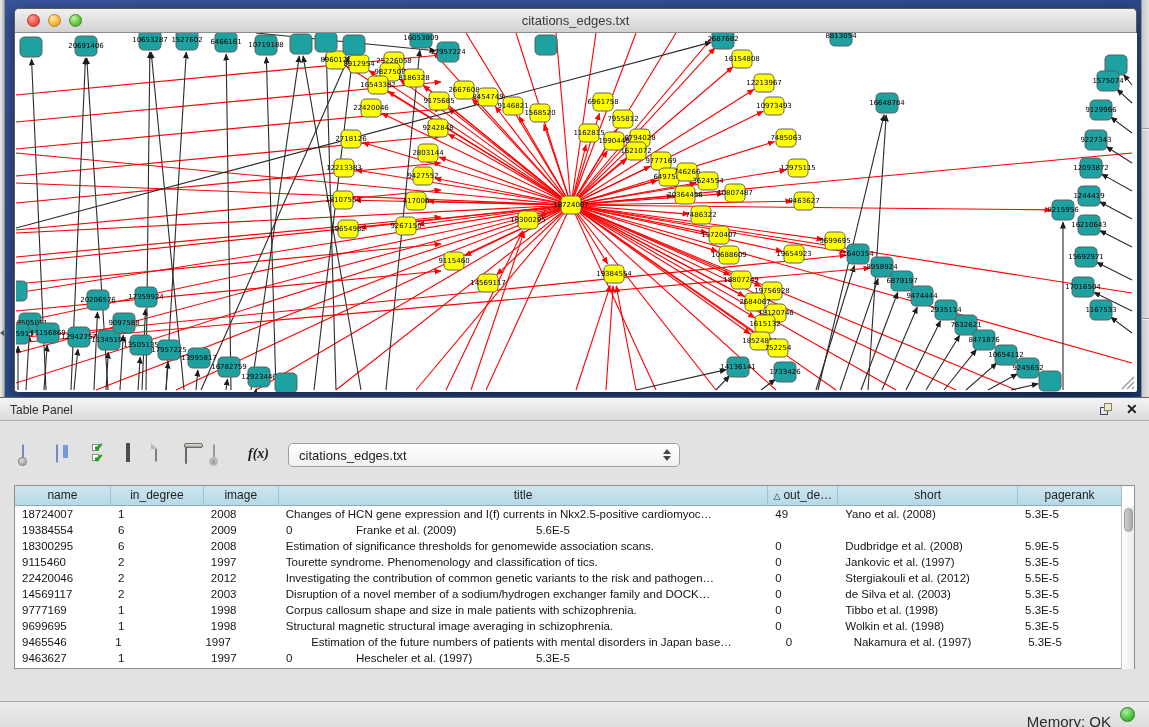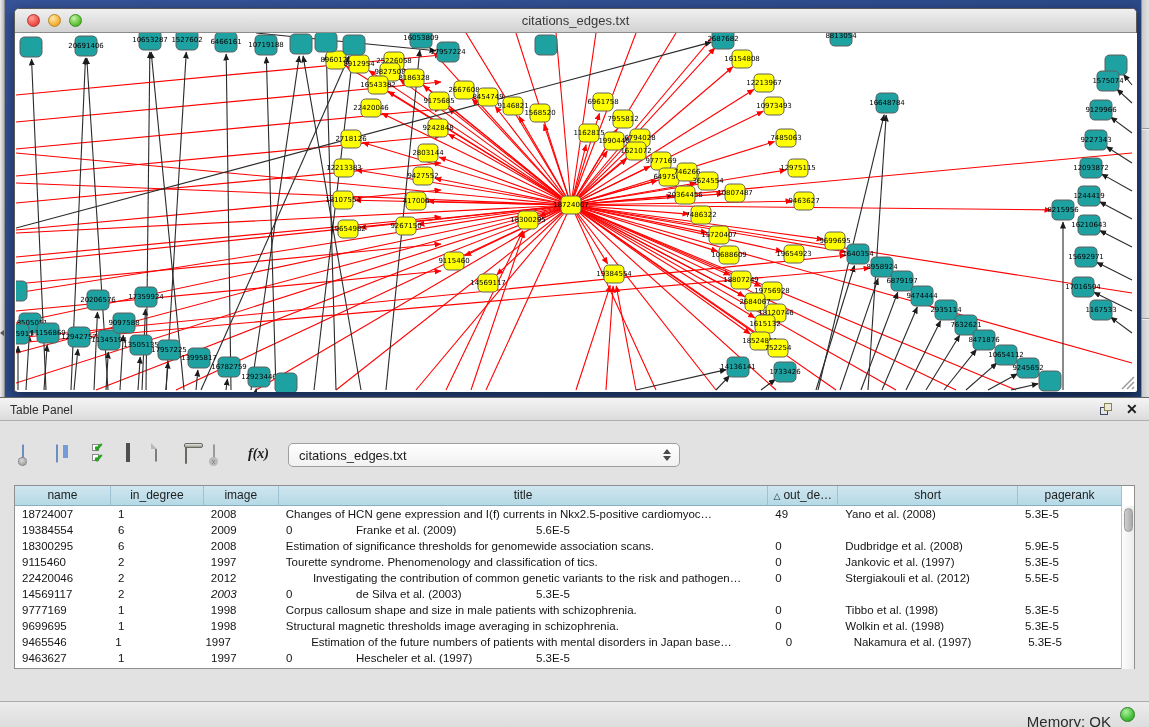--- a/index.html
+++ b/index.html
@@ -606,47 +606,48 @@
             <div class="td" style="width: 75px;">1997</div>
             <div class="td" style="width: 490px;">Tourette syndrome. Phenomenology and classification of tics.</div>
             <div class="td" style="width: 70px;">0</div>
             <div class="td" style="width: 180px;">Jankovic et al. (1997)</div>
             <div class="td" style="width: 104px;">5.3E-5</div>
           </div>
           <div class="tr">
             <div class="td" style="width: 96px;">22420046</div>
             <div class="td" style="width: 93px;">2</div>
             <div class="td" style="width: 75px;">2012</div>
-            <div class="td" style="width: 490px; text-align: center;">Investigating the contribution of common genetic variants to the risk and pathogen…</div>
+            <div class="td" style="width: 490px;">Investigating the contribution of common genetic variants to the risk and pathogen…</div>
             <div class="td" style="width: 70px;">0</div>
             <div class="td" style="width: 180px;">Stergiakouli et al. (2012)</div>
             <div class="td" style="width: 104px;">5.5E-5</div>
           </div>
           <div class="tr">
             <div class="td" style="width: 96px;">14569117</div>
             <div class="td" style="width: 93px;">2</div>
-            <div class="td" style="width: 75px; font-style: italic;">2003</div>
+            <div class="td" style="width: 75px;">2003</div>
+            <div class="td" style="width: 490px;">Disruption of a novel member of a sodium/hydrogen exchanger family and DOCK…</div>
             <div class="td" style="width: 70px;">0</div>
             <div class="td" style="width: 180px;">de Silva et al. (2003)</div>
             <div class="td" style="width: 104px;">5.3E-5</div>
           </div>
           <div class="tr">
             <div class="td" style="width: 96px;">9777169</div>
             <div class="td" style="width: 93px;">1</div>
             <div class="td" style="width: 75px;">1998</div>
             <div class="td" style="width: 490px;">Corpus callosum shape and size in male patients with schizophrenia.</div>
             <div class="td" style="width: 70px;">0</div>
             <div class="td" style="width: 180px;">Tibbo et al. (1998)</div>
             <div class="td" style="width: 104px;">5.3E-5</div>
           </div>
           <div class="tr">
             <div class="td" style="width: 96px;">9699695</div>
             <div class="td" style="width: 93px;">1</div>
             <div class="td" style="width: 75px;">1998</div>
-            <div class="td" style="width: 490px;">Structural magnetic thresholds image averaging in schizophrenia.</div>
+            <div class="td" style="width: 490px;">Structural magnetic structural image averaging in schizophrenia.</div>
             <div class="td" style="width: 70px;">0</div>
             <div class="td" style="width: 180px;">Wolkin et al. (1998)</div>
             <div class="td" style="width: 104px;">5.3E-5</div>
           </div>
           <div class="tr">
             <div class="td" style="width: 96px;">9465546</div>
             <div class="td" style="width: 93px;">1</div>
             <div class="td" style="width: 75px;">1997</div>
             <div class="td" style="width: 490px; margin-left: 33px;">Estimation of the future numbers of patients with mental disorders in Japan base…</div>
             <div class="td" style="width: 70px;">0</div>

